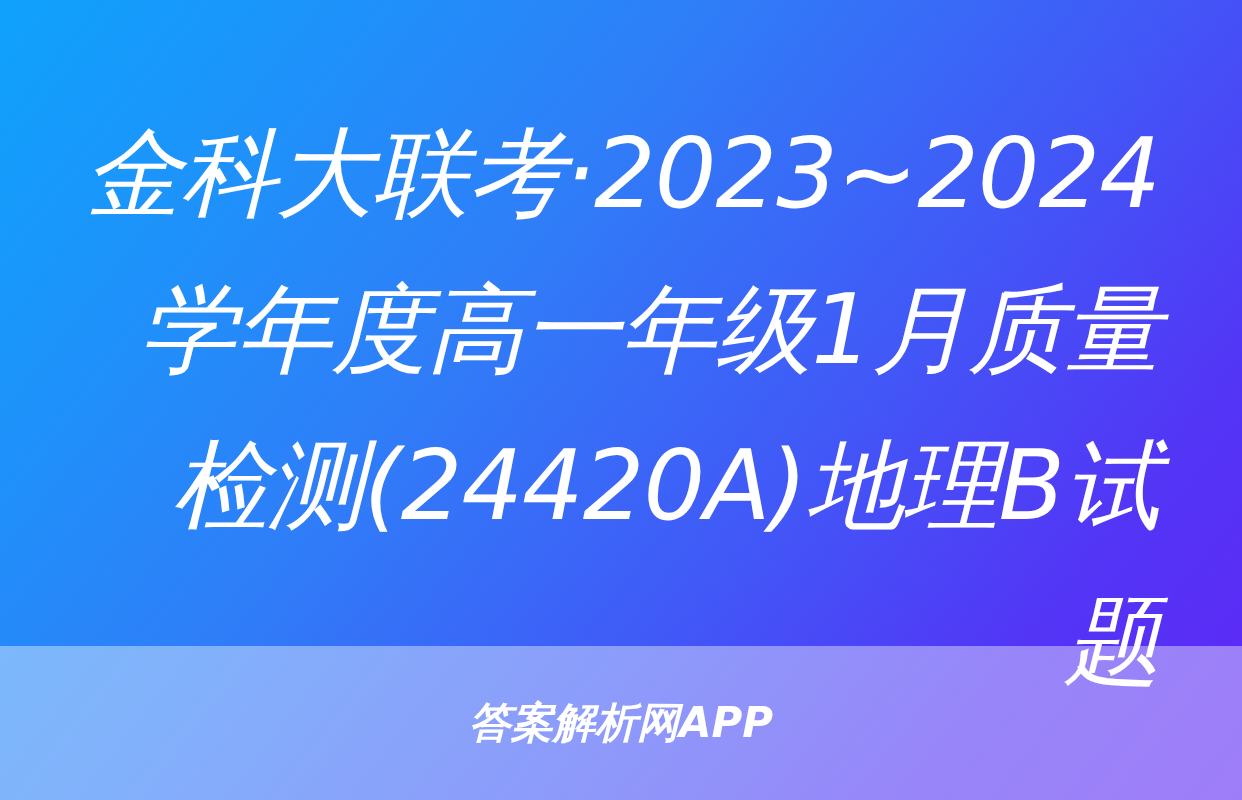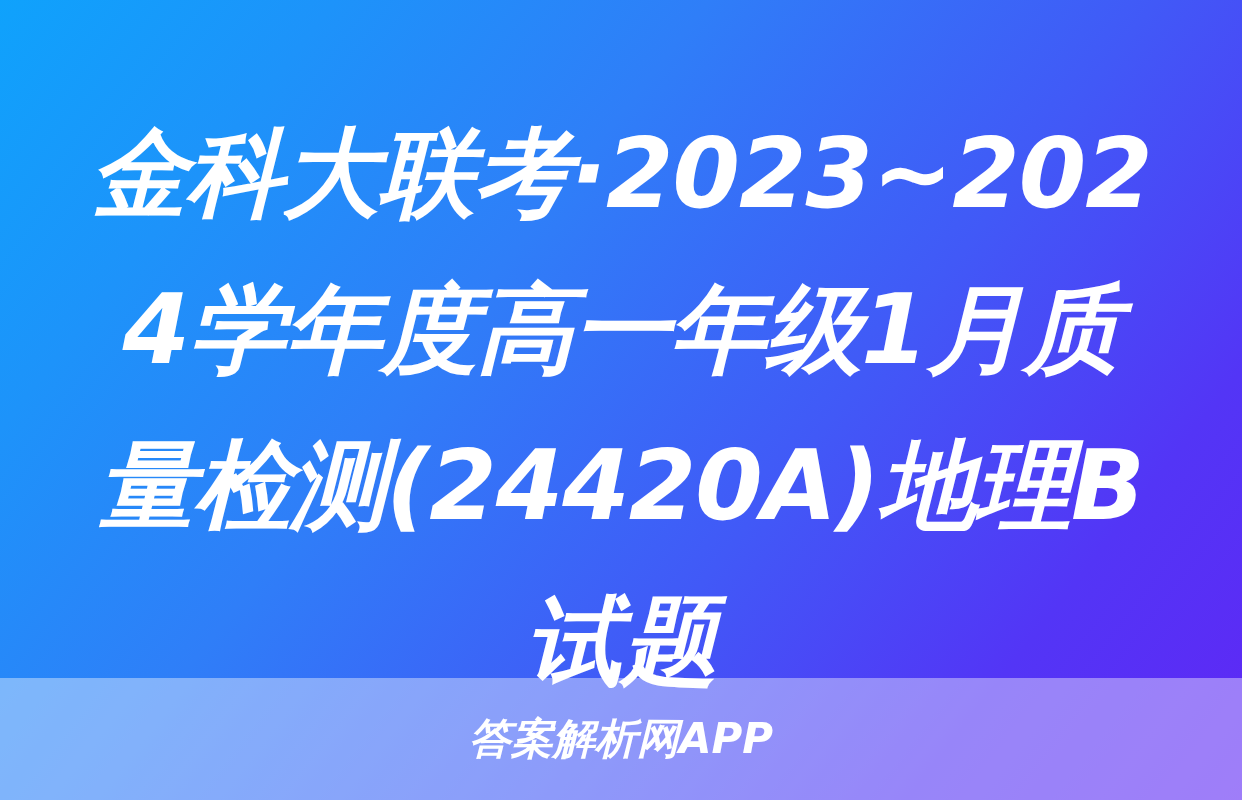--- a/index.html
+++ b/index.html
@@ -40,36 +40,37 @@
     box-sizing: border-box;
     text-align: center;
   }
 
   #title-text {
     display: block;
     color: #ffffff;
     font-family: "DejaVu Sans", "Liberation Sans", sans-serif;
     font-size: 97px;
     line-height: 156px;
-    font-weight: 700;
+    font-weight: 400;
     font-style: italic;
     letter-spacing: -1px;
     white-space: normal;
     word-break: break-all;
     text-rendering: geometricPrecision;
+    text-align: right;
     -webkit-font-smoothing: antialiased;
   }
 
   
   #watermark-band {
     position: absolute;
     left: 0;
     right: 0;
     bottom: 0;
-    height: 122px;
+    height: 154px;
     background: rgba(255, 255, 255, 0.40);
     display: flex;
     align-items: center;
     justify-content: center;
   }
 
   #watermark-text {
     color: #ffffff;
     font-family: "DejaVu Sans", "Liberation Sans", sans-serif;
     font-size: 42px;

